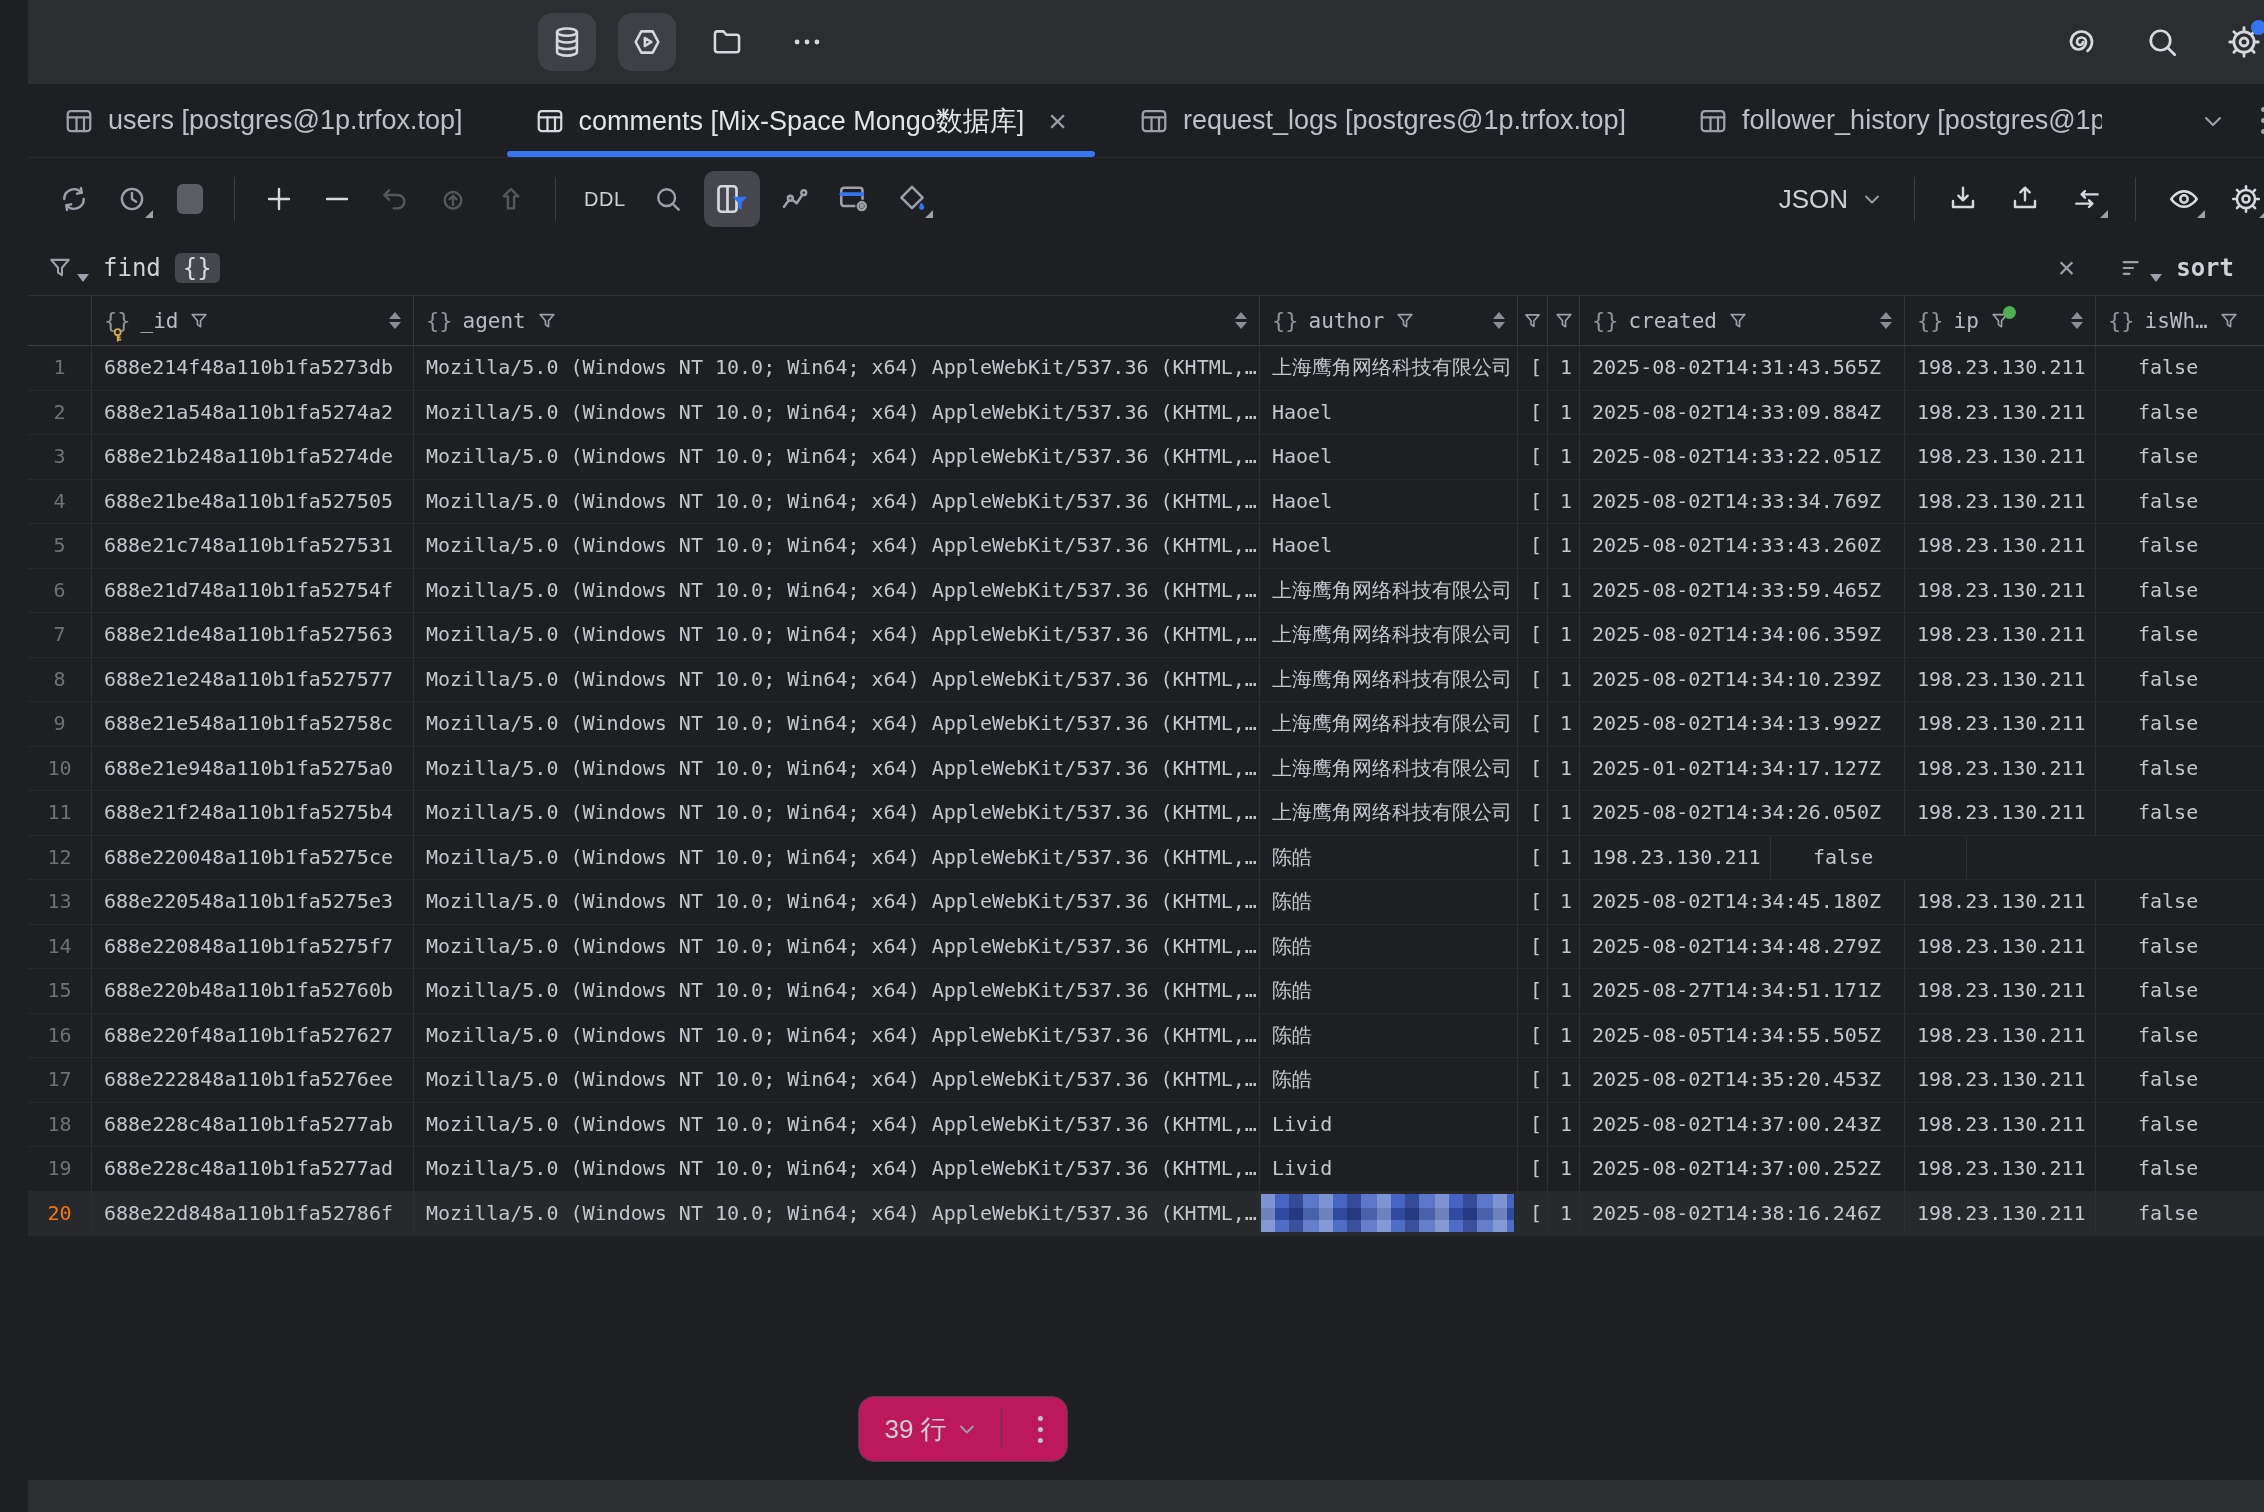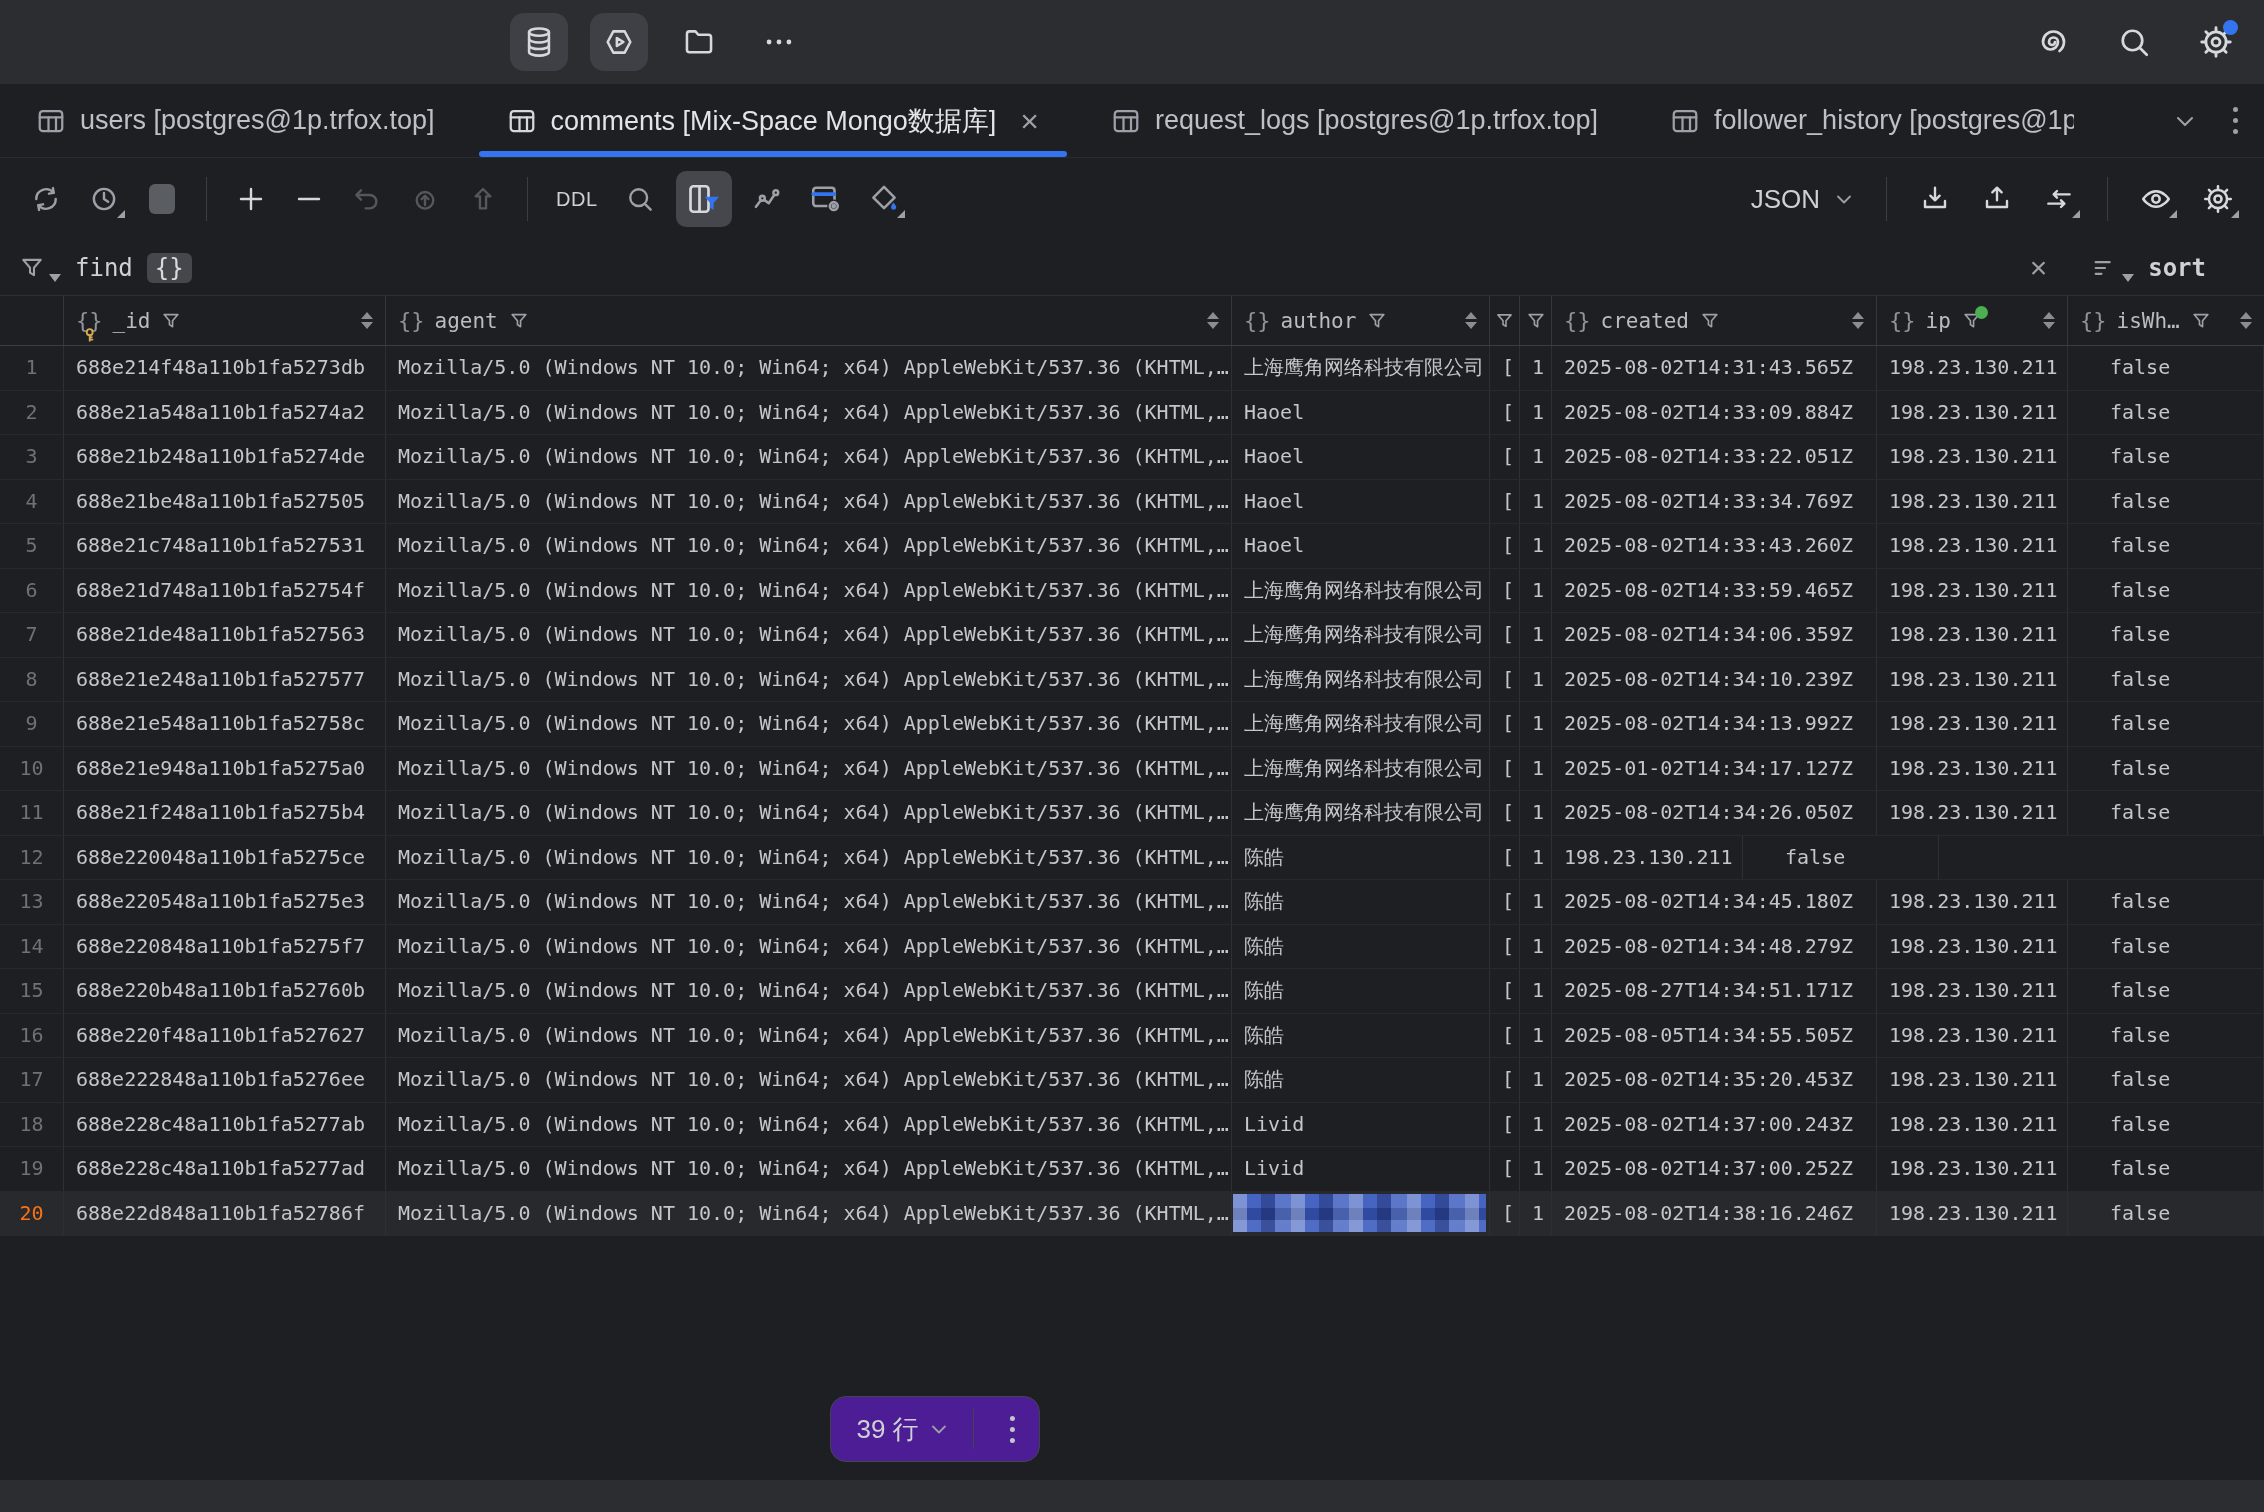--- a/index.html
+++ b/index.html
@@ -3,21 +3,21 @@
 <meta charset="utf-8">
 <style>
   :root{
     --bg:#1e1f22; --topbar:#2b2d30; --btnbg:#3e4045; --text:#ced0d6; --dim:#9da0a8;
     --muted:#6e7277; --mono:#c4c6cc; --blue:#3574f0; --cellb:#2d2f34; --rowb:#28292d;
     --headb:#3a3d42; --chip:#45474c; --selrow:#27292c; --green:#4caf50; --key:#d5a94f;
   }
   *{margin:0;padding:0;box-sizing:border-box;}
   html,body{width:2264px;height:1512px;overflow:hidden;background:var(--bg);
     font-family:"Liberation Sans",sans-serif;color:var(--text);}
-  .app{position:relative;width:1869px;height:1512px;background:var(--bg);}
+  .app{position:relative;width:1869px;height:1512px;background:var(--bg);margin-left:28px;}
   svg{display:block;}
   .ic{stroke:var(--dim);fill:none;stroke-width:1.8;stroke-linecap:round;stroke-linejoin:round;}
   .ic.bright{stroke:#d6d8dd;}
   .ic.dimmer{stroke:#54575c;}
   .iconbox{position:relative;width:44px;height:44px;display:flex;align-items:center;justify-content:center;flex:0 0 auto;}
   .corner{position:absolute;right:1px;bottom:3px;width:0;height:0;border-left:8px solid transparent;border-bottom:8px solid var(--dim);}
   
   .topbar{position:absolute;left:0;top:0;width:2264px;height:84px;background:var(--topbar);}
   .topbar-center{position:absolute;left:510px;top:13px;display:flex;align-items:center;gap:22px;}
   .tb-btn{width:58px;height:58px;border-radius:14px;display:flex;align-items:center;justify-content:center;}
@@ -76,21 +76,21 @@
     font-size:20px;color:var(--mono);white-space:nowrap;overflow:hidden;border-right:1px solid var(--cellb);position:relative;}
   .cell.c-num{text-align:center;color:var(--muted);padding:0;}
   .grid-row.selected .c-num{color:#f97316;}
   .cell.c-iswh{padding-left:42px;}
   .redacted{position:absolute;left:1px;top:2px;right:3px;bottom:3px;background-color:#3c5cbe;
     background-image:
       repeating-linear-gradient(90deg, rgba(255,255,255,.30) 0 14px, rgba(255,255,255,0) 14px 28px, rgba(10,15,60,.30) 28px 42px, rgba(255,255,255,.12) 42px 58px),
       repeating-linear-gradient(0deg, rgba(255,255,255,.10) 0 12px, rgba(5,10,50,.22) 12px 24px, rgba(255,255,255,.05) 24px 38px);}
   
   .footer-pill{position:absolute;left:50%;transform:translateX(-50%);top:1396px;height:66px;
-    display:flex;align-items:center;gap:8px;padding:0 10px 0 26px;border:1.5px solid #44464b;border-radius:16px;background:#4c1d95;}
+    display:flex;align-items:center;gap:8px;padding:0 10px 0 26px;border:1.5px solid #44464b;border-radius:16px;background:#be185d;}
   .pill-label{font-size:26px;color:var(--text);}
   .pill-sep{width:1px;height:40px;background:#44464b;margin:0 14px;}
   .pill-kebab{display:flex;flex-direction:column;gap:6px;align-items:center;padding:0 14px;}
   .pill-kebab i{width:5px;height:5px;border-radius:50%;background:#c3c5cb;}
   .bottom-strip{position:absolute;left:0;bottom:0;width:2264px;height:32px;background:var(--topbar);}
 </style>
 </head>
 <body>
 
 <div class="app">

